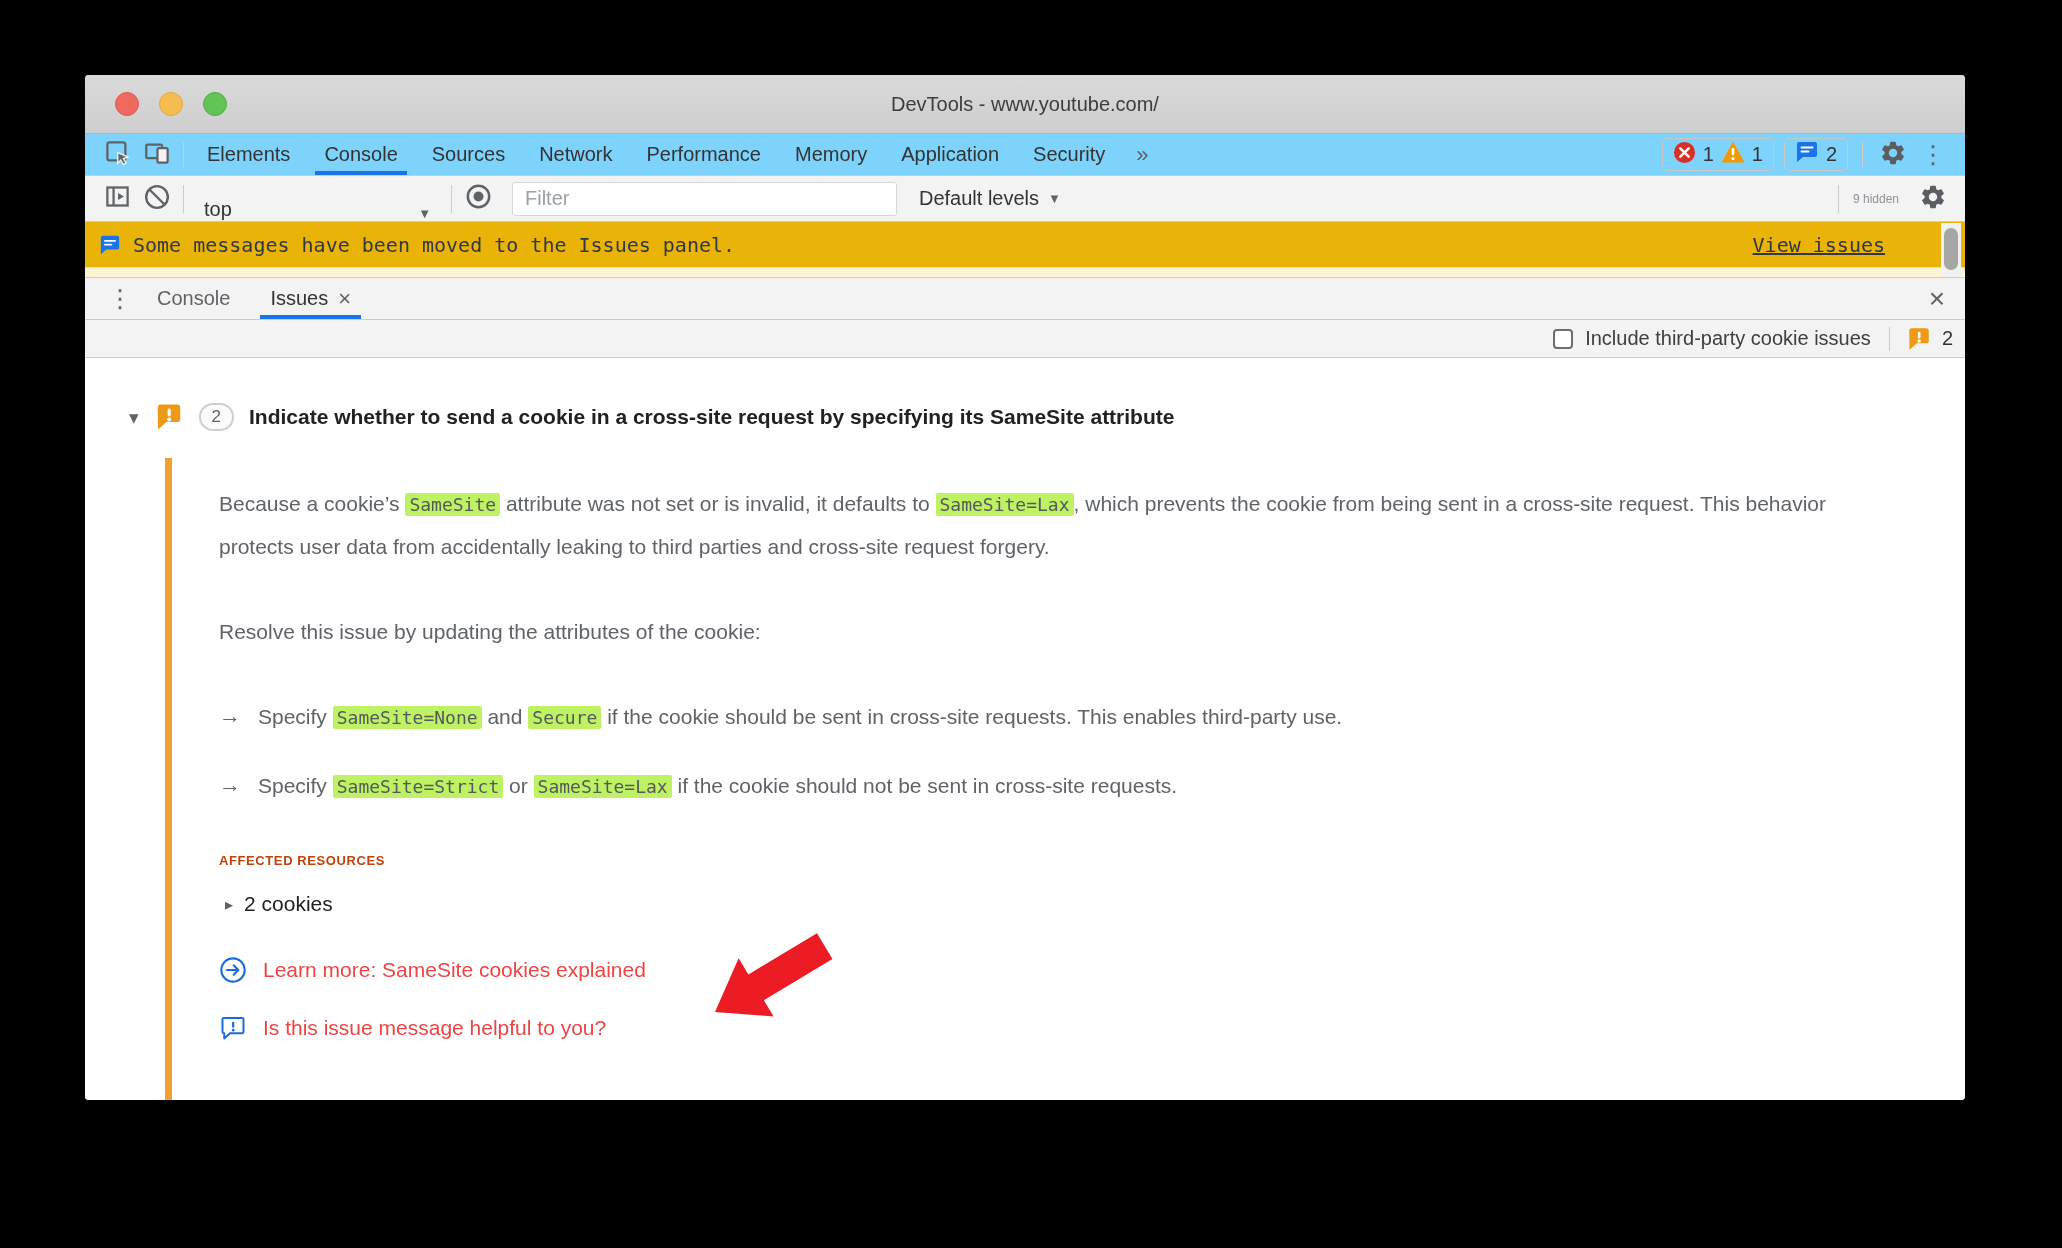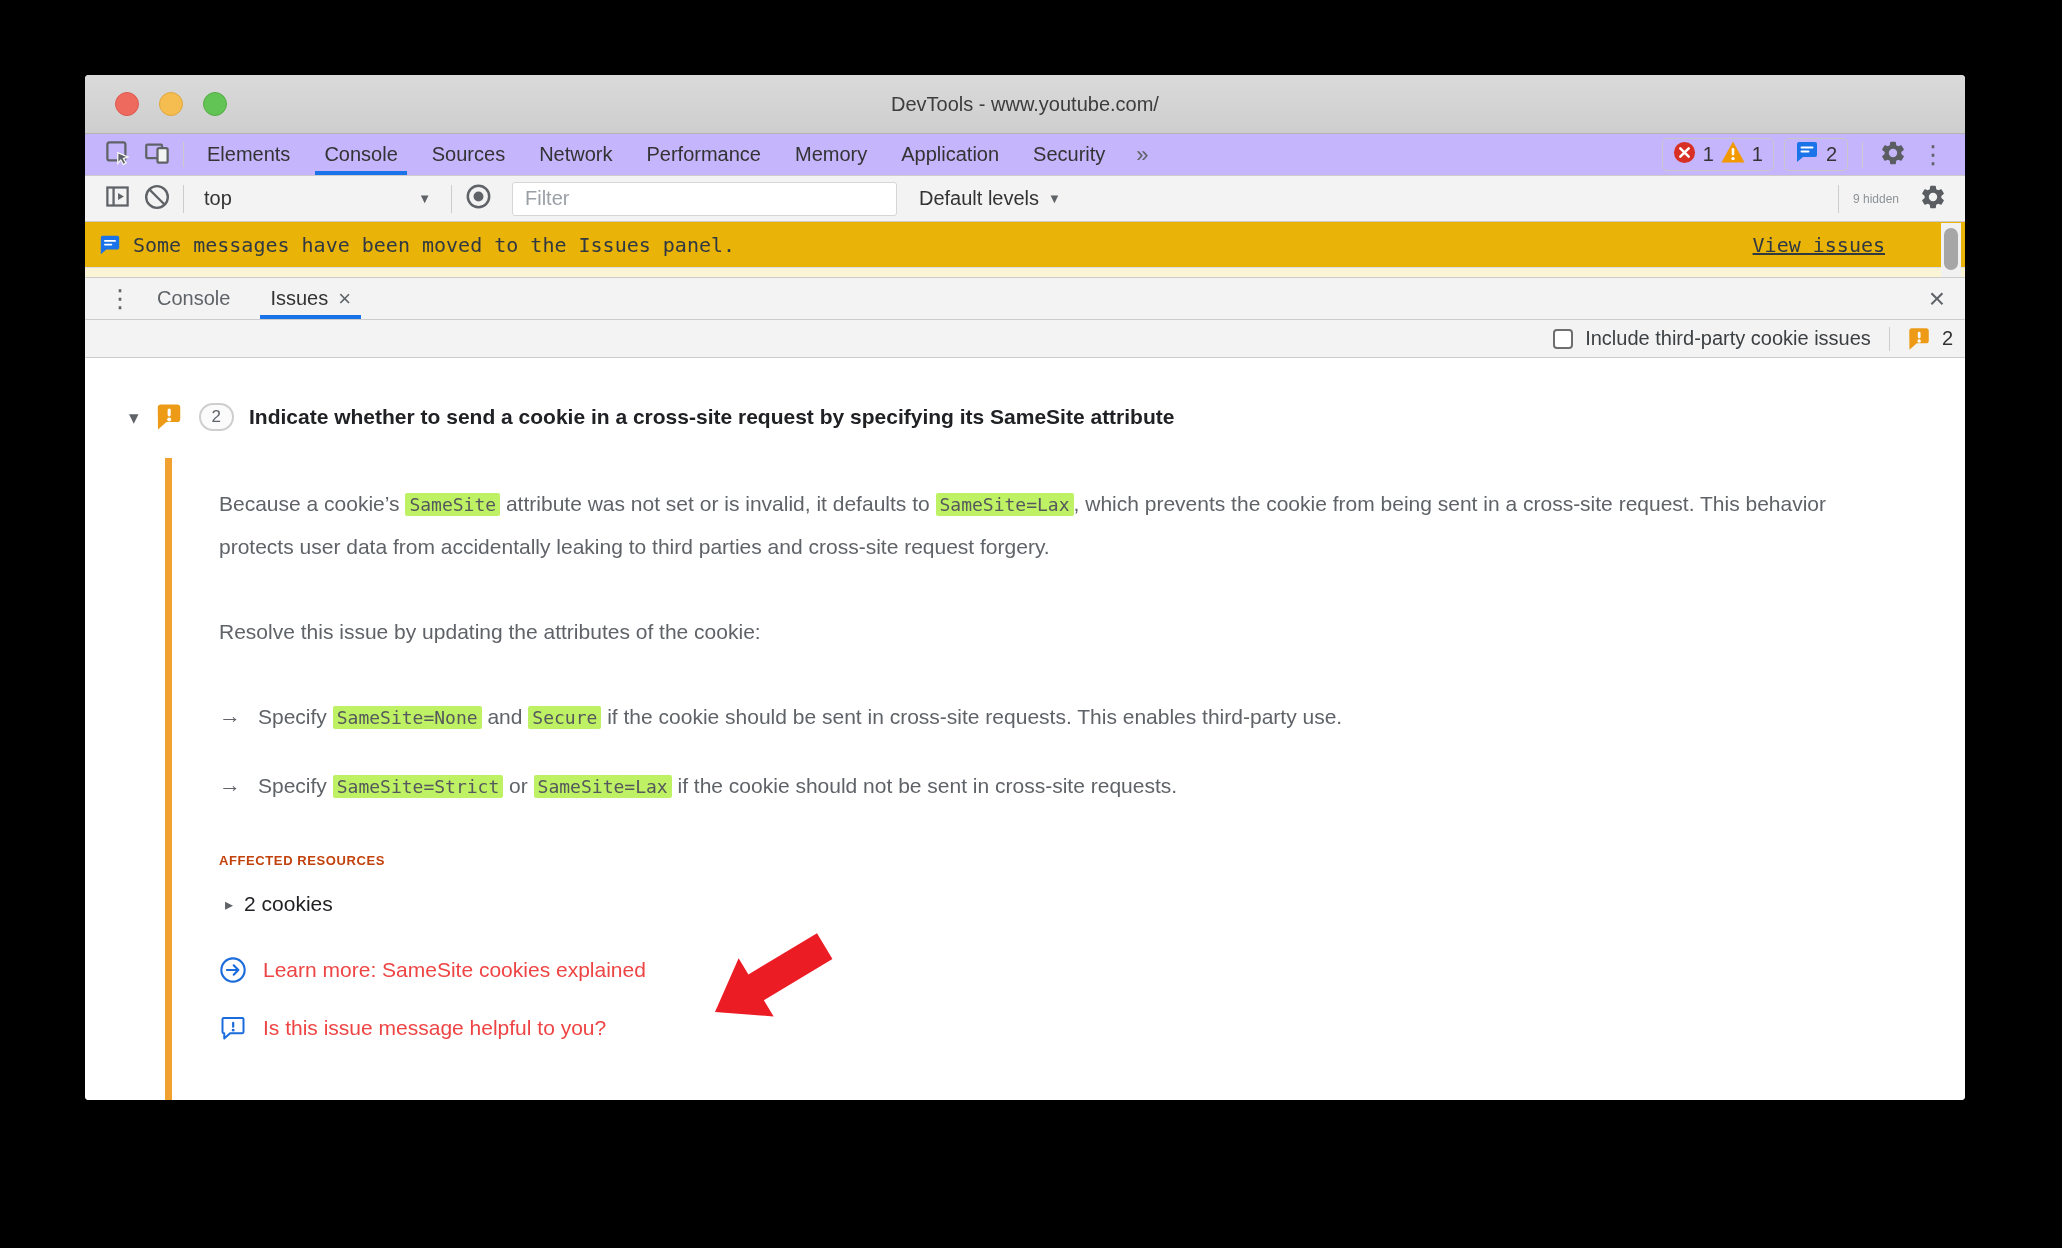--- a/index.html
+++ b/index.html
@@ -27,21 +27,21 @@
   }
   .lights { position: absolute; left: 30px; top: 0; height: 100%; display: flex; align-items: center; gap: 20px; }
   .light { width: 24px; height: 24px; border-radius: 50%; }
   .light.red    { background: #ee6a5e; border: 1px solid #dc5b50; }
   .light.yellow { background: #f5bd4f; border: 1px solid #e0a73e; }
   .light.green  { background: #61c454; border: 1px solid #55ac45; }
   .win-title { font-size: 20px; color: #3d3d3d; font-weight: 500; }
 
   
   .tabbar {
-    height: 42px; flex: 0 0 42px; background: #c4b5fd;
+    height: 42px; flex: 0 0 42px; background: #7dd3fc;
     border-bottom: 1px solid #ccc;
     display: flex; align-items: stretch; padding-left: 12px;
   }
   .icon-btn { width: 40px; display: flex; align-items: center; justify-content: center; }
   .vsep { width: 1px; background: #ccc; margin: 8px 6px; }
   .tab { padding: 0 17px; display: flex; align-items: center; font-size: 20px; color: #333; position: relative; white-space: nowrap; }
   .tab.active::after { content:""; position: absolute; left: 8px; right: 8px; bottom: 0; height: 4px; background: #1a73e8; }
   .tab.overflow { font-size: 22px; color: #5f6368; padding: 0 14px; }
   .tabbar-right { margin-left: auto; display: flex; align-items: center; padding-right: 12px; }
   .badge-group {
@@ -50,21 +50,21 @@
     font-size: 20px; color: #333; margin-left: 10px;
   }
   .kebab { font-size: 25px; color: #5f6368; line-height: 1; }
 
   
   .ctoolbar {
     height: 46px; flex: 0 0 46px; background: #f3f3f3;
     border-bottom: 1px solid #ccc;
     display: flex; align-items: center; padding: 0 12px;
   }
-  .context-select { width: 255px; display: flex; align-items: center; justify-content: space-between; padding: 0 14px 0 14px; font-size: 20px; color: #333; height: 100%; }
+  .context-select { width: 255px; display: flex; align-items: flex-end; justify-content: space-between; padding: 0 14px 0 14px; font-size: 20px; color: #333; height: 100%; }
   .dd-arrow { font-size: 13px; color: #5f6368; }
   .filter-input {
     width: 385px; height: 34px; margin-left: 14px;
     border: 1px solid #d6d6d6; border-radius: 3px; background: #fff;
     font-size: 20px; padding: 0 12px; color: #333;
     font-family: "Liberation Sans", sans-serif; outline: none;
   }
   .filter-input::placeholder { color: #9aa0a6; }
   .levels { display: flex; align-items: center; gap: 9px; margin-left: 22px; font-size: 20px; color: #333; }
   .ctoolbar-right { margin-left: auto; display: flex; align-items: center; height: 100%; }

